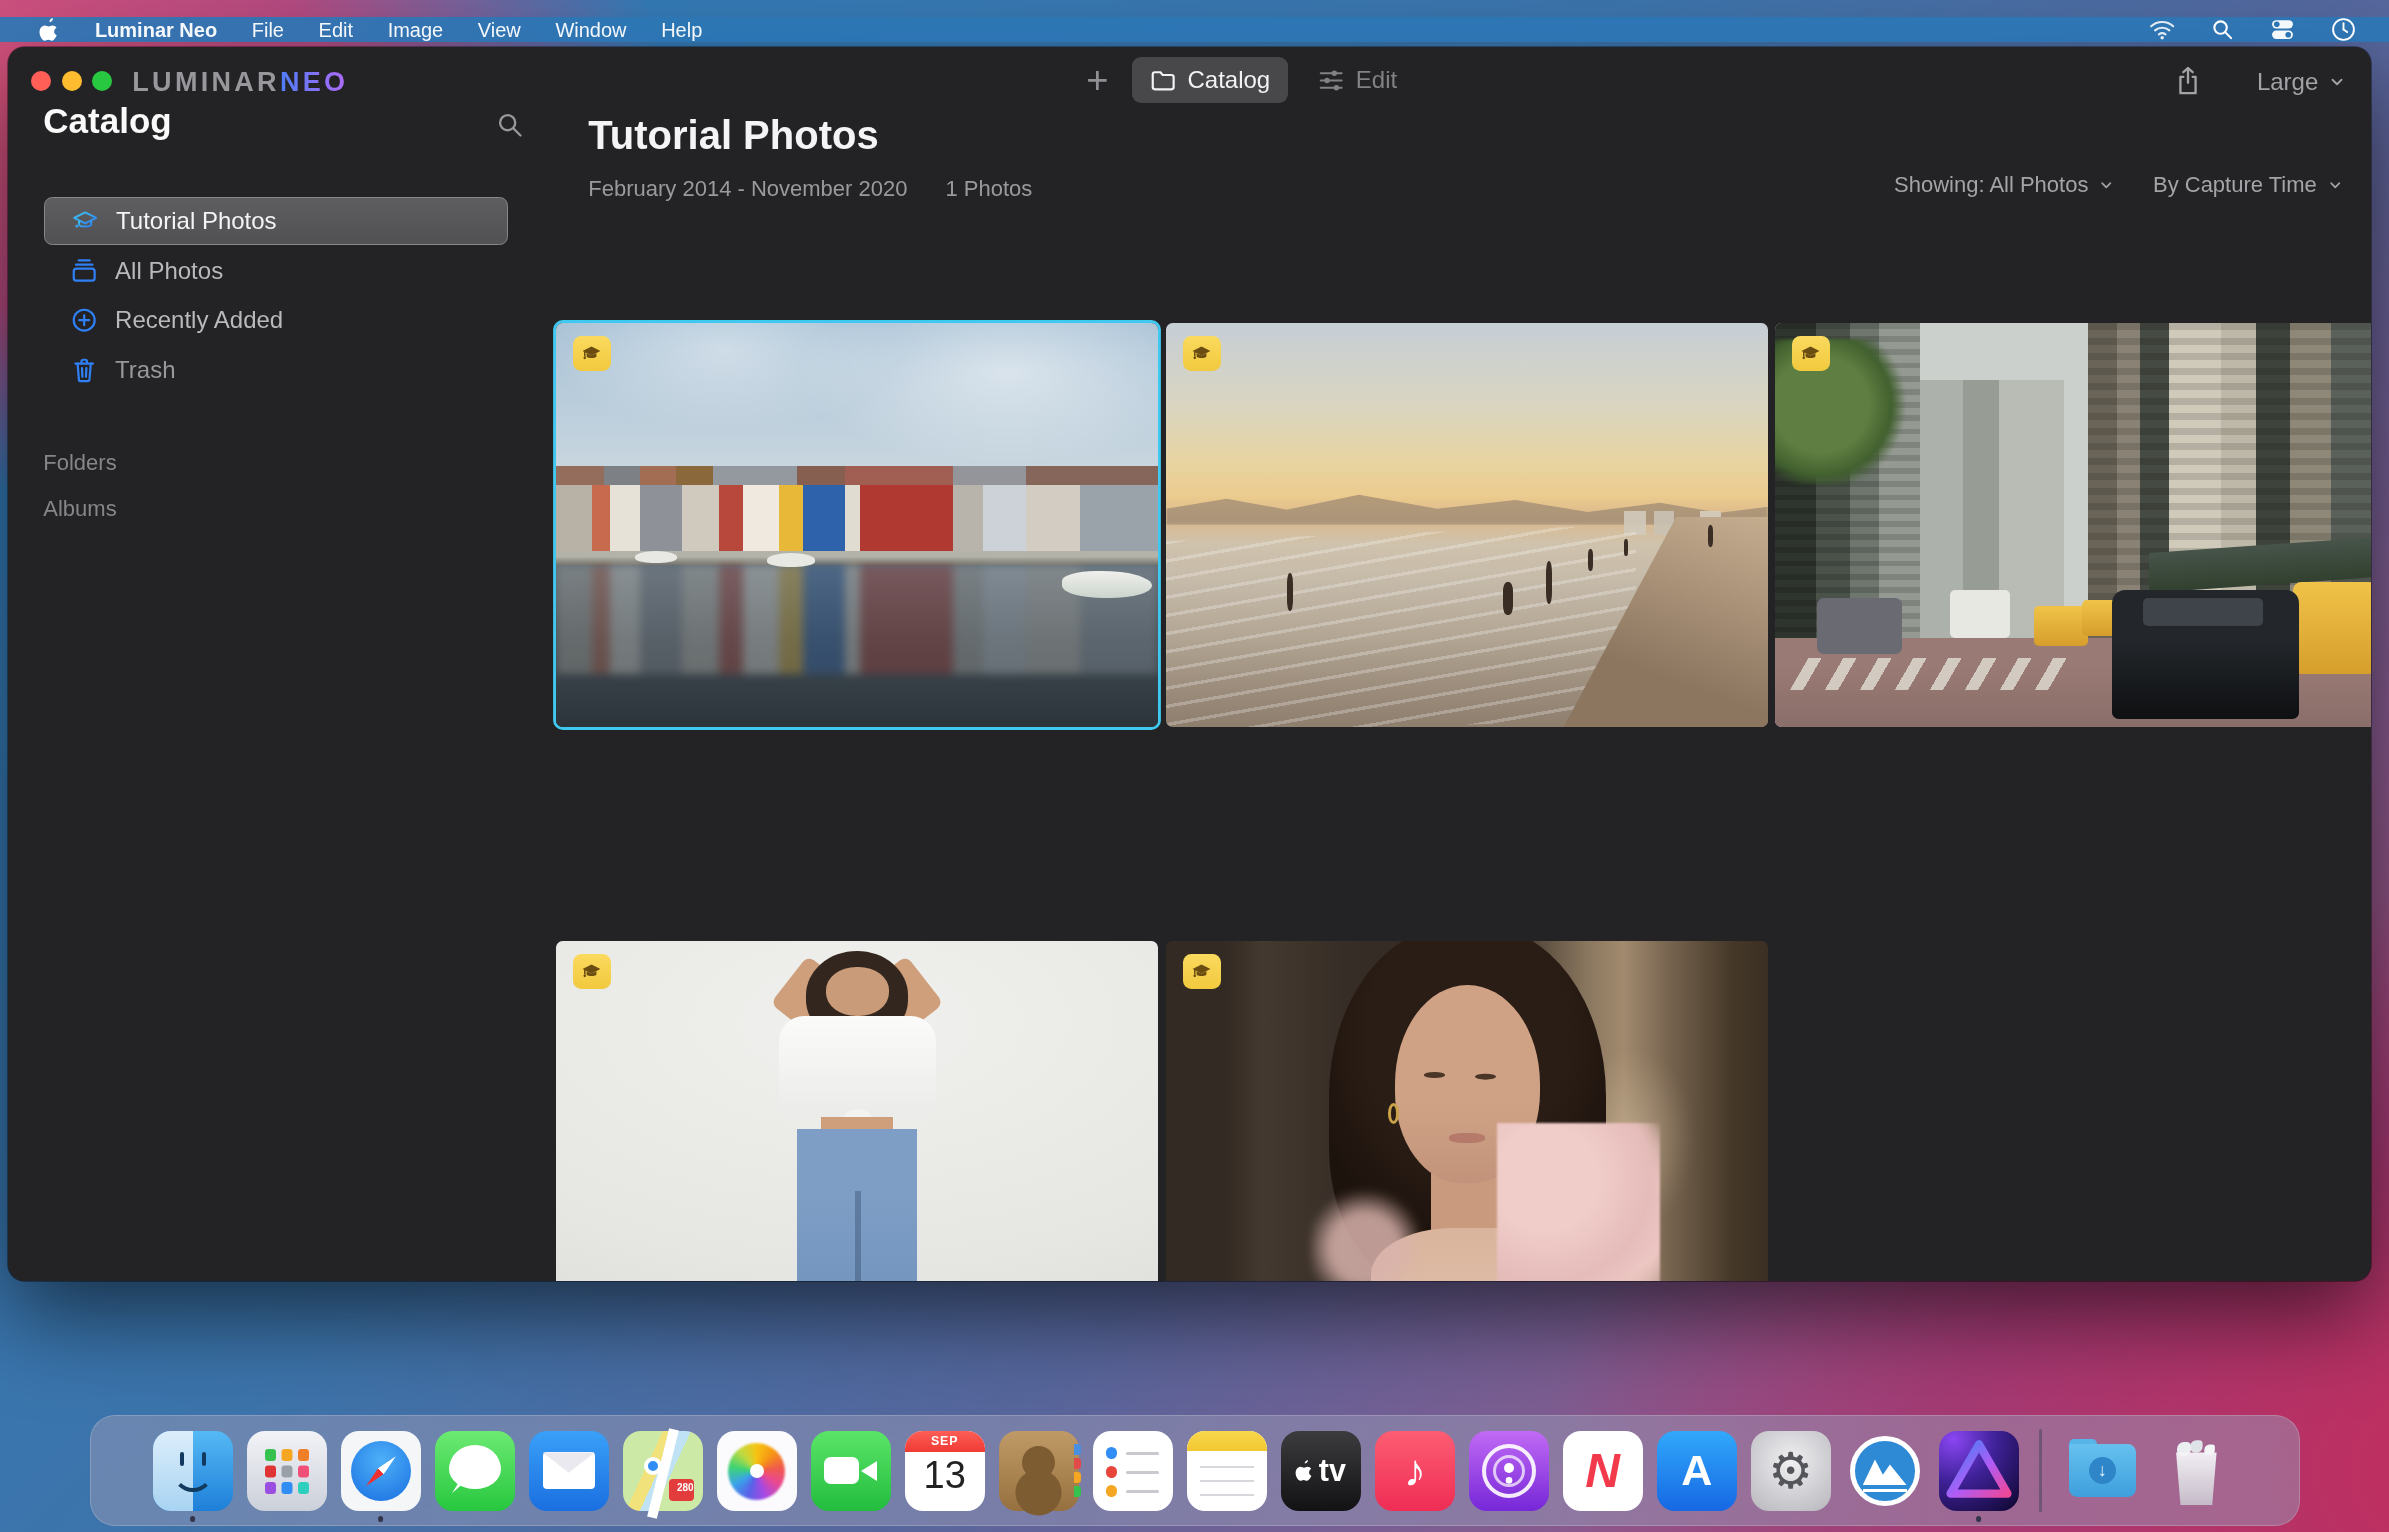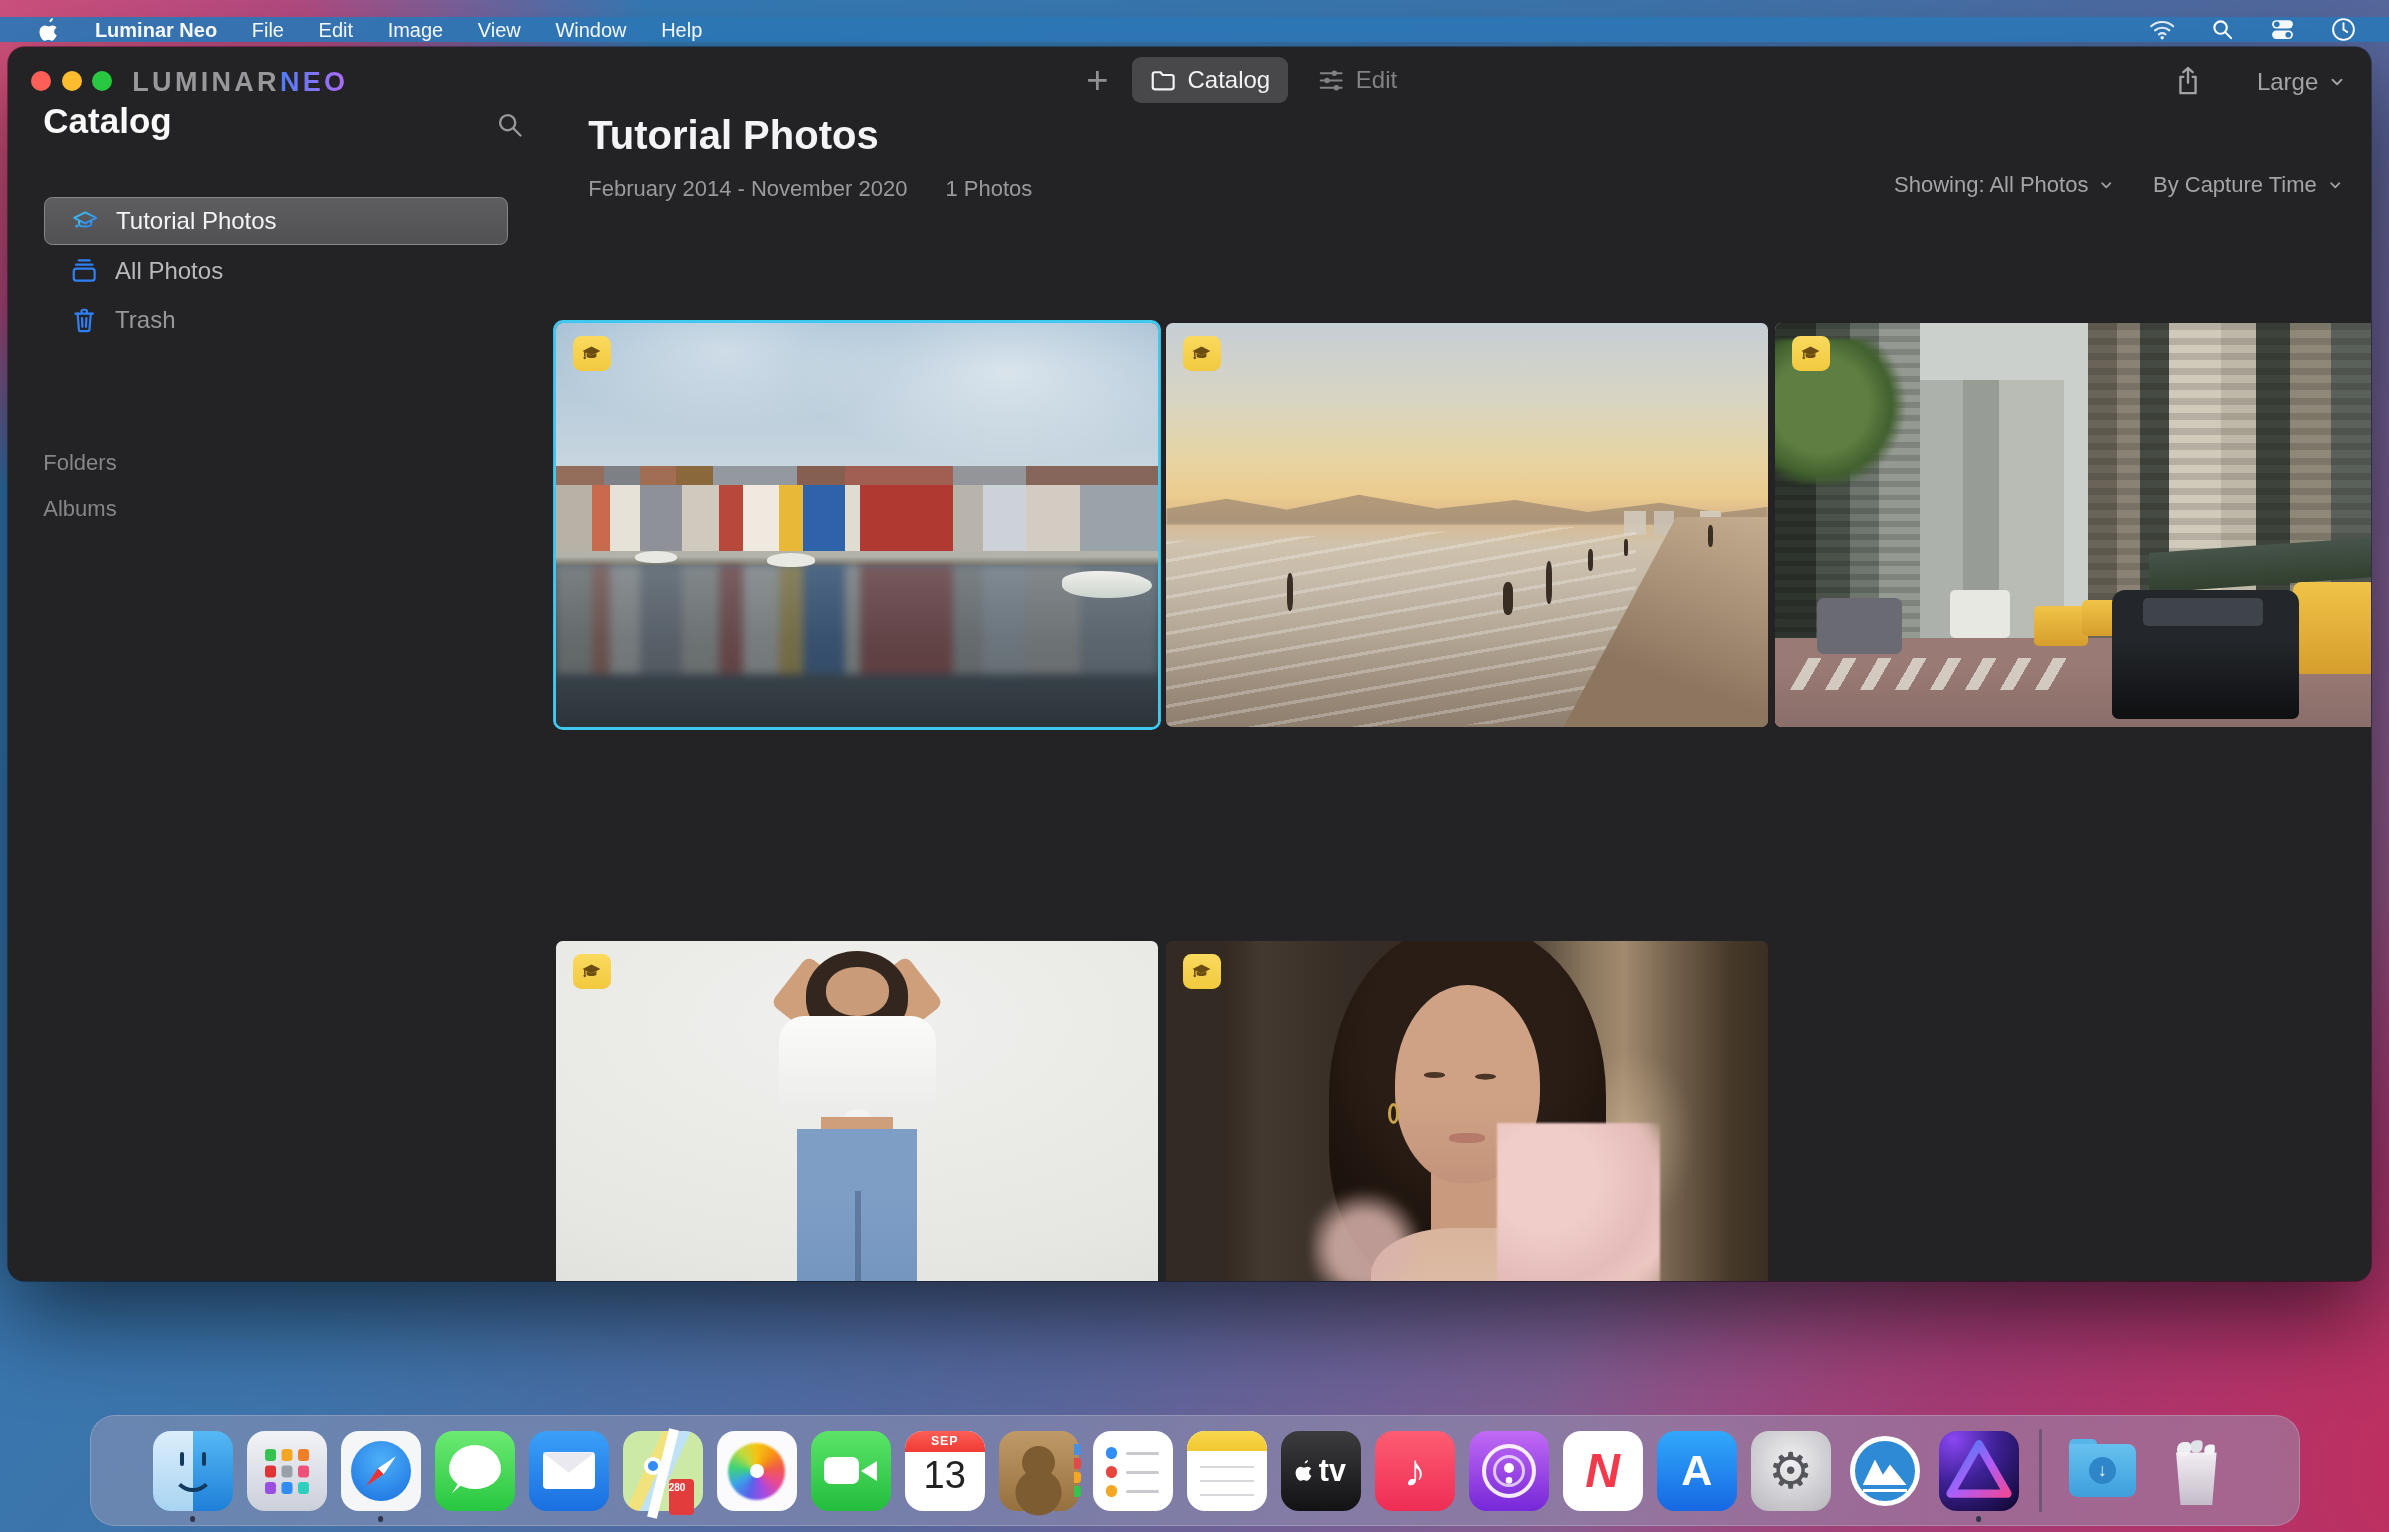--- a/index.html
+++ b/index.html
@@ -152,21 +152,21 @@
   .safari .needle{left:19px;top:36px;width:42px;height:8.3px;transform:rotate(-45deg);background:linear-gradient(90deg,#f03030 0 50%,#fff 50%);clip-path:polygon(0 50%,50% 0,100% 50%,50% 100%)}
   .messages{background:linear-gradient(180deg,#6cea72,#27c73f)}
   .messages .bub{left:14px;top:14px;width:52px;height:44px;background:#fff;border-radius:50%/55% 55% 45% 45%}
   .messages .tail{left:17.3px;top:50px;width:14px;height:12.4px;background:#fff;clip-path:polygon(0 100%,100% 0,55% 0)}
   .mail{background:linear-gradient(180deg,#3aa0f8,#1a6fe0)}
   .mail .env{left:14px;top:21.5px;width:52px;height:37px;background:#fff;border-radius:4.1px}
   .mail .flap{left:14px;top:21.5px;width:52px;height:37px;background:#e9e9ef;clip-path:polygon(0 0,100% 0,50% 55%)}
   .maps{background:linear-gradient(115deg,#cde9a6 0 34%,#f2e27c 34% 46%,#bfe2f5 46% 58%,#cde9a6 58% 100%)}
   .maps .road{left:35px;top:-3.3px;width:10px;height:91px;background:#fff;transform:rotate(14deg)}
   .maps .pin{left:21.5px;top:26.4px;width:18px;height:18px;background:#2f8df5;border:4.1px solid #fff;border-radius:50%}
-  .maps .i280{left:46px;top:48px;width:25px;height:36px;background:#e23c3c;border-radius:4.1px;color:#fff;font-size:10px;font-weight:700;text-align:left;line-height:18px}
+  .maps .i280{left:46px;top:48px;width:25px;height:22px;background:#e23c3c;border-radius:4.1px;color:#fff;font-size:10px;font-weight:700;text-align:right;line-height:18px}
   .photos{background:#fbfbfd}
   .photos .flower{left:11.6px;top:11.6px;width:57px;height:57px;border-radius:50%;background:conic-gradient(#f7c000,#f78f00,#f04f3c,#e83a8a,#a03ae0,#4a55e8,#2a9de8,#2ed06a,#b8d832,#f7c000);filter:blur(0.8px);opacity:.92}
   .photos .core{left:33px;top:33px;width:14px;height:14px;background:#fff;border-radius:50%}
   .facetime{background:linear-gradient(180deg,#5be568,#23bd3e)}
   .facetime .cam{left:13.2px;top:26.4px;width:35px;height:27px;background:#fff;border-radius:6.6px}
   .facetime .lens{left:50px;top:30px;width:0;height:0;border-top:10px solid transparent;border-bottom:10px solid transparent;border-right:16.5px solid #fff}
   .calendar{background:#fff}
   .calendar .top{left:0;top:0;right:0;height:21.5px;background:linear-gradient(180deg,#fd5f57,#f03a34);border-radius:18px 18px 0 0}
   .calendar .mo{left:0;right:0;top:3.3px;text-align:center;font-size:12.4px;font-weight:700;color:#fff;letter-spacing:0.8px}
   .calendar .day{left:0;right:0;top:23px;text-align:center;font-size:38px;font-weight:300;color:#222}
@@ -350,20 +350,32 @@
         <svg width="26.4" height="26.4" viewBox="0 0 24 24">
             <g fill="none" stroke="#2f80f5" stroke-width="2" stroke-linecap="round">
               <line x1="7" y1="3" x2="17" y2="3"></line>
               <line x1="4.5" y1="7" x2="19.5" y2="7"></line>
               <rect x="2.5" y="10.5" width="19" height="11" rx="2.5"></rect>
             </g>
           </svg>
       </span>
       <span class="lbl">All Photos</span>
     </div>
+    <div class="sb-item">
+      <span>
+        <svg width="26.4" height="26.4" viewBox="0 0 24 24">
+            <g fill="none" stroke="#2f80f5" stroke-width="2" stroke-linecap="round">
+              <circle cx="12" cy="12" r="9.5"></circle>
+              <line x1="12" y1="7.5" x2="12" y2="16.5"></line>
+              <line x1="7.5" y1="12" x2="16.5" y2="12"></line>
+            </g>
+          </svg>
+      </span>
+      <span class="lbl">Recently Added</span>
+    </div>
     <div class="sb-item dim">
       <span>
         <svg width="26.4" height="26.4" viewBox="0 0 24 24">
             <g fill="none" stroke="#2f80f5" stroke-width="2" stroke-linecap="round" stroke-linejoin="round">
               <path d="M9.5 5.5V4c0-.8.7-1.5 1.5-1.5h2c.8 0 1.5.7 1.5 1.5v1.5"></path>
               <line x1="4" y1="6" x2="20" y2="6"></line>
               <path d="M6 6l1.2 14.5c.05.8.8 1.5 1.6 1.5h6.4c.8 0 1.55-.7 1.6-1.5L18 6"></path>
               <line x1="10" y1="10" x2="10.4" y2="18"></line>
               <line x1="14" y1="10" x2="13.6" y2="18"></line>
             </g>

